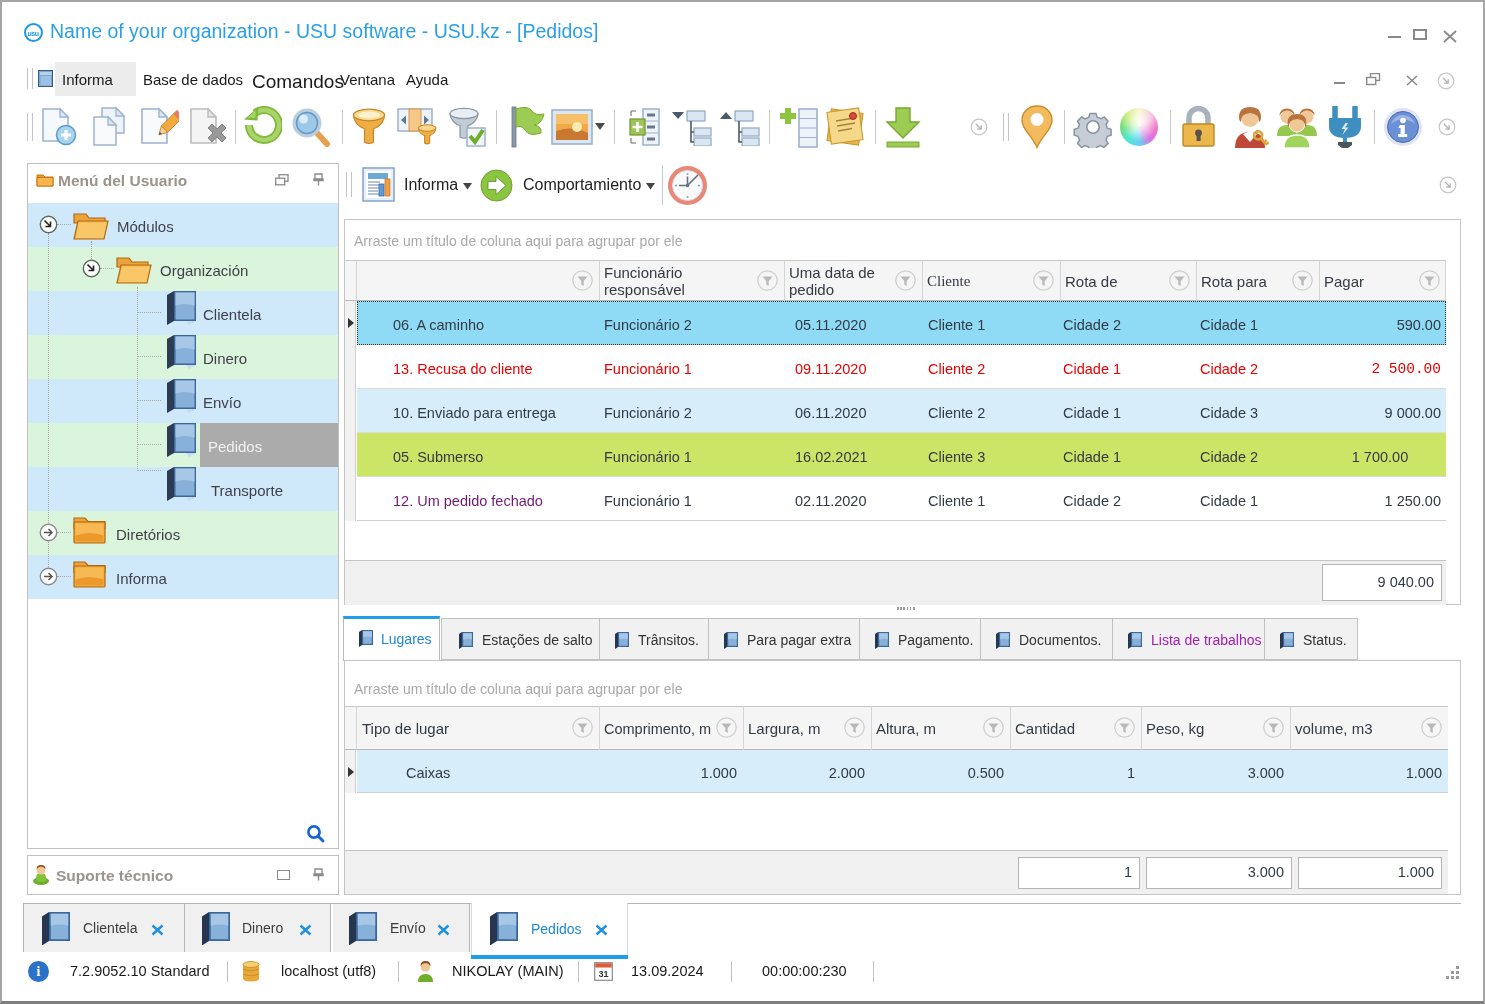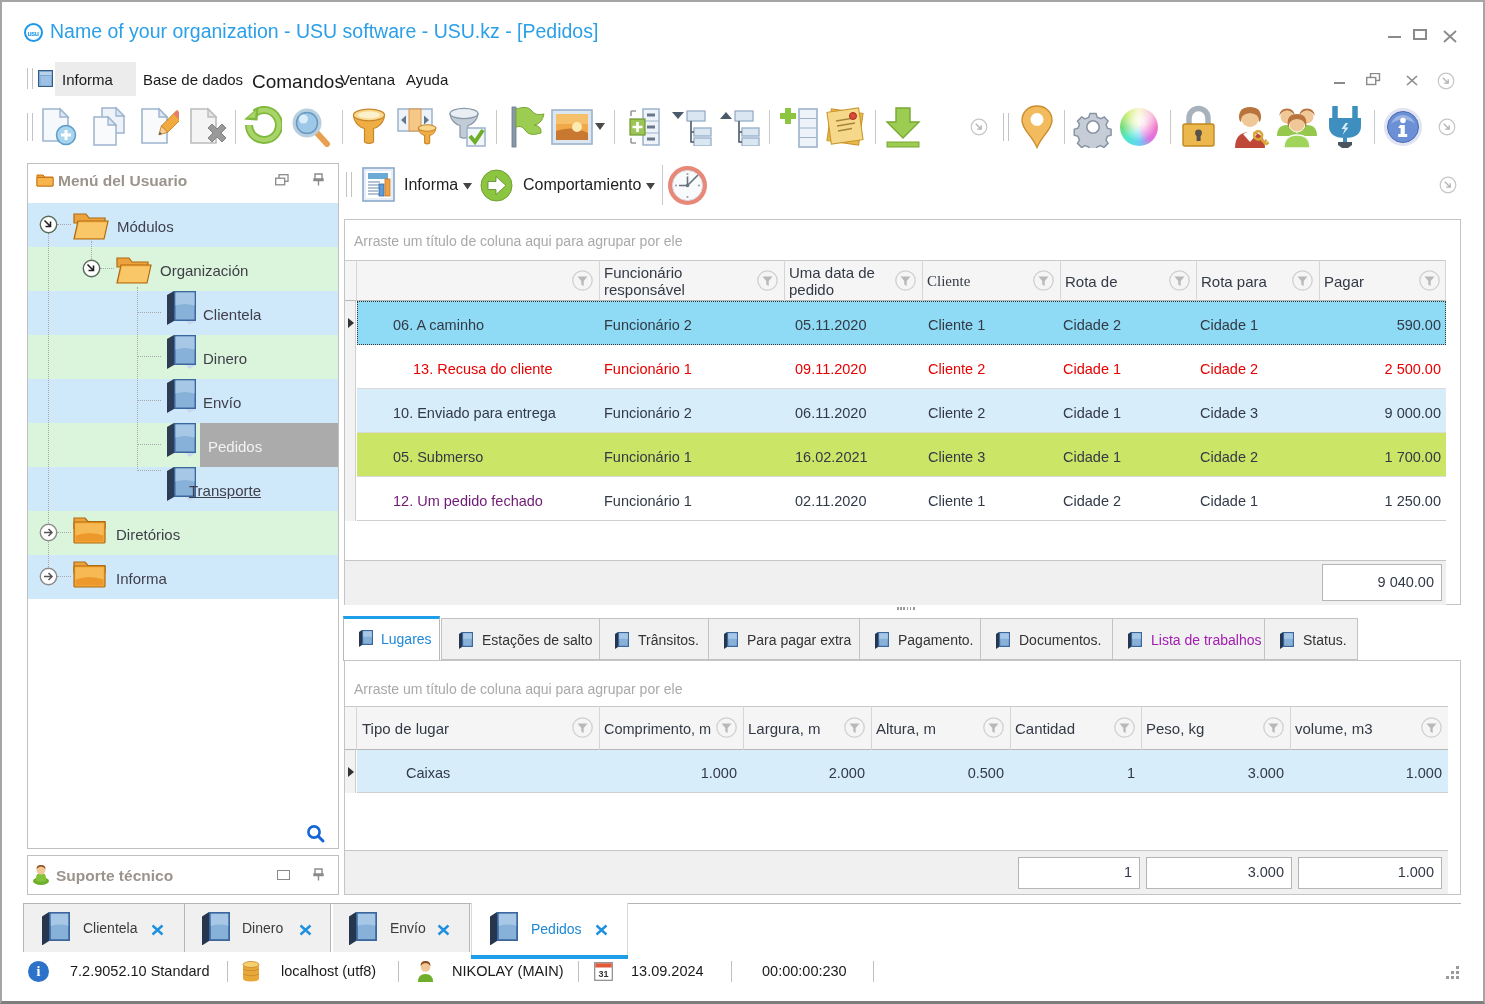--- a/index.html
+++ b/index.html
@@ -382,21 +382,21 @@
       <path d="M12.5 2.5 h19 v27 h-19z" fill="#87b1d8"></path>
       <path d="M12.5 2.5 h19 v13 q-9.5 -3 -19 0z" fill="#a6c8e6"></path>
     </svg>
 
   <div class="abs" style="left:89px;top:15px;">Módulos</div>
   <div class="abs" style="left:132px;top:59px;">Organización</div>
   <div class="abs" style="left:175px;top:103px;">Clientela</div>
   <div class="abs" style="left:175px;top:147px;">Dinero</div>
   <div class="abs" style="left:175px;top:191px;">Envío</div>
   <div class="abs" style="left:180px;top:235px;color:#f2f2f2;">Pedidos</div>
-  <div class="abs" style="left:161px;top:279px;text-decoration:underline;">Transporte</div>
+  <div class="abs" style="left:183px;top:279px;">Transporte</div>
   <div class="abs" style="left:88px;top:323px;">Diretórios</div>
   <div class="abs" style="left:88px;top:367px;">Informa</div>
 </div>
 
 <svg class="abs" style="left:306px;top:824px;" width="20" height="20" viewBox="0 0 20 20">
     <circle cx="8" cy="8" r="5.6" fill="none" stroke="#1565d8" stroke-width="2.6"></circle>
     <line x1="12.5" y1="12.5" x2="17" y2="17" stroke="#1565d8" stroke-width="3" stroke-linecap="round"></line>
   </svg>
 
 <div class="abs" style="left:27px;top:855px;width:312px;height:40px;border:1px solid #c0c0c0;"></div>
@@ -507,41 +507,41 @@
 <div class="abs" style="left:357px;top:389px;width:1089px;height:44px;background:#d7edfa;border-bottom:1px solid #dadada;"></div>
 <div class="abs" style="left:357px;top:433px;width:1089px;height:44px;background:#cbe567;border-bottom:1px solid #dadada;"></div>
 <div class="abs" style="left:357px;top:477px;width:1089px;height:44px;background:#fff;border-bottom:1px solid #cfcfcf;"></div>
 <div class="abs d" style="left:393px;top:317px;color:#323a46;">06. A caminho</div>
 <div class="abs d" style="left:604px;top:317px;color:#323a46;">Funcionário 2</div>
 <div class="abs d" style="left:795px;top:317px;color:#323a46;">05.11.2020</div>
 <div class="abs d" style="left:928px;top:317px;color:#323a46;">Cliente 1</div>
 <div class="abs d" style="left:1063px;top:317px;color:#323a46;">Cidade 2</div>
 <div class="abs d" style="left:1200px;top:317px;color:#323a46;">Cidade 1</div>
 <div class="abs d" style="left:1319px;top:317px;width:122px;text-align:right;color:#323a46;">590.00</div>
-<div class="abs d" style="left:393px;top:361px;color:#e80000;margin-left:20px;">13. Recusa do cliente</div>
+<div class="abs d" style="left:393px;top:361px;color:#e80000;">13. Recusa do cliente</div>
 <div class="abs d" style="left:604px;top:361px;color:#e80000;">Funcionário 1</div>
 <div class="abs d" style="left:795px;top:361px;color:#e80000;">09.11.2020</div>
 <div class="abs d" style="left:928px;top:361px;color:#e80000;">Cliente 2</div>
 <div class="abs d" style="left:1063px;top:361px;color:#e80000;">Cidade 1</div>
 <div class="abs d" style="left:1200px;top:361px;color:#e80000;">Cidade 2</div>
-<div class="abs d" style="left:1319px;top:361px;width:122px;text-align:right;color:#e80000;">2 500.00</div>
+<div class="abs d" style="left:1319px;top:361px;width:122px;text-align:right;color:#e80000;font-family:Liberation Mono, monospace;">2 500.00</div>
 <div class="abs d" style="left:393px;top:405px;color:#323a46;">10. Enviado para entrega</div>
 <div class="abs d" style="left:604px;top:405px;color:#323a46;">Funcionário 2</div>
 <div class="abs d" style="left:795px;top:405px;color:#323a46;">06.11.2020</div>
 <div class="abs d" style="left:928px;top:405px;color:#323a46;">Cliente 2</div>
 <div class="abs d" style="left:1063px;top:405px;color:#323a46;">Cidade 1</div>
 <div class="abs d" style="left:1200px;top:405px;color:#323a46;">Cidade 3</div>
 <div class="abs d" style="left:1319px;top:405px;width:122px;text-align:right;color:#323a46;">9 000.00</div>
 <div class="abs d" style="left:393px;top:449px;color:#323a46;">05. Submerso</div>
 <div class="abs d" style="left:604px;top:449px;color:#323a46;">Funcionário 1</div>
 <div class="abs d" style="left:795px;top:449px;color:#323a46;">16.02.2021</div>
 <div class="abs d" style="left:928px;top:449px;color:#323a46;">Cliente 3</div>
 <div class="abs d" style="left:1063px;top:449px;color:#323a46;">Cidade 1</div>
 <div class="abs d" style="left:1200px;top:449px;color:#323a46;">Cidade 2</div>
-<div class="abs d" style="left:1319px;top:449px;width:122px;text-align:right;color:#323a46;">1 700.00</div>
+<div class="abs d" style="left:1319px;top:449px;width:122px;text-align:center;color:#323a46;">1 700.00</div>
 <div class="abs d" style="left:393px;top:493px;color:#701a75;">12. Um pedido fechado</div>
 <div class="abs d" style="left:604px;top:493px;color:#323a46;">Funcionário 1</div>
 <div class="abs d" style="left:795px;top:493px;color:#323a46;">02.11.2020</div>
 <div class="abs d" style="left:928px;top:493px;color:#323a46;">Cliente 1</div>
 <div class="abs d" style="left:1063px;top:493px;color:#323a46;">Cidade 2</div>
 <div class="abs d" style="left:1200px;top:493px;color:#323a46;">Cidade 1</div>
 <div class="abs d" style="left:1319px;top:493px;width:122px;text-align:right;color:#323a46;">1 250.00</div>
 
 <div class="abs" style="left:345px;top:560px;width:1101px;height:45px;background:#f0f0f0;border-top:1px solid #c5c5c5;"></div>
 <div class="abs" style="left:1322px;top:564px;width:120px;height:37px;background:#fff;border:1px solid #b5b5b5;"></div>

